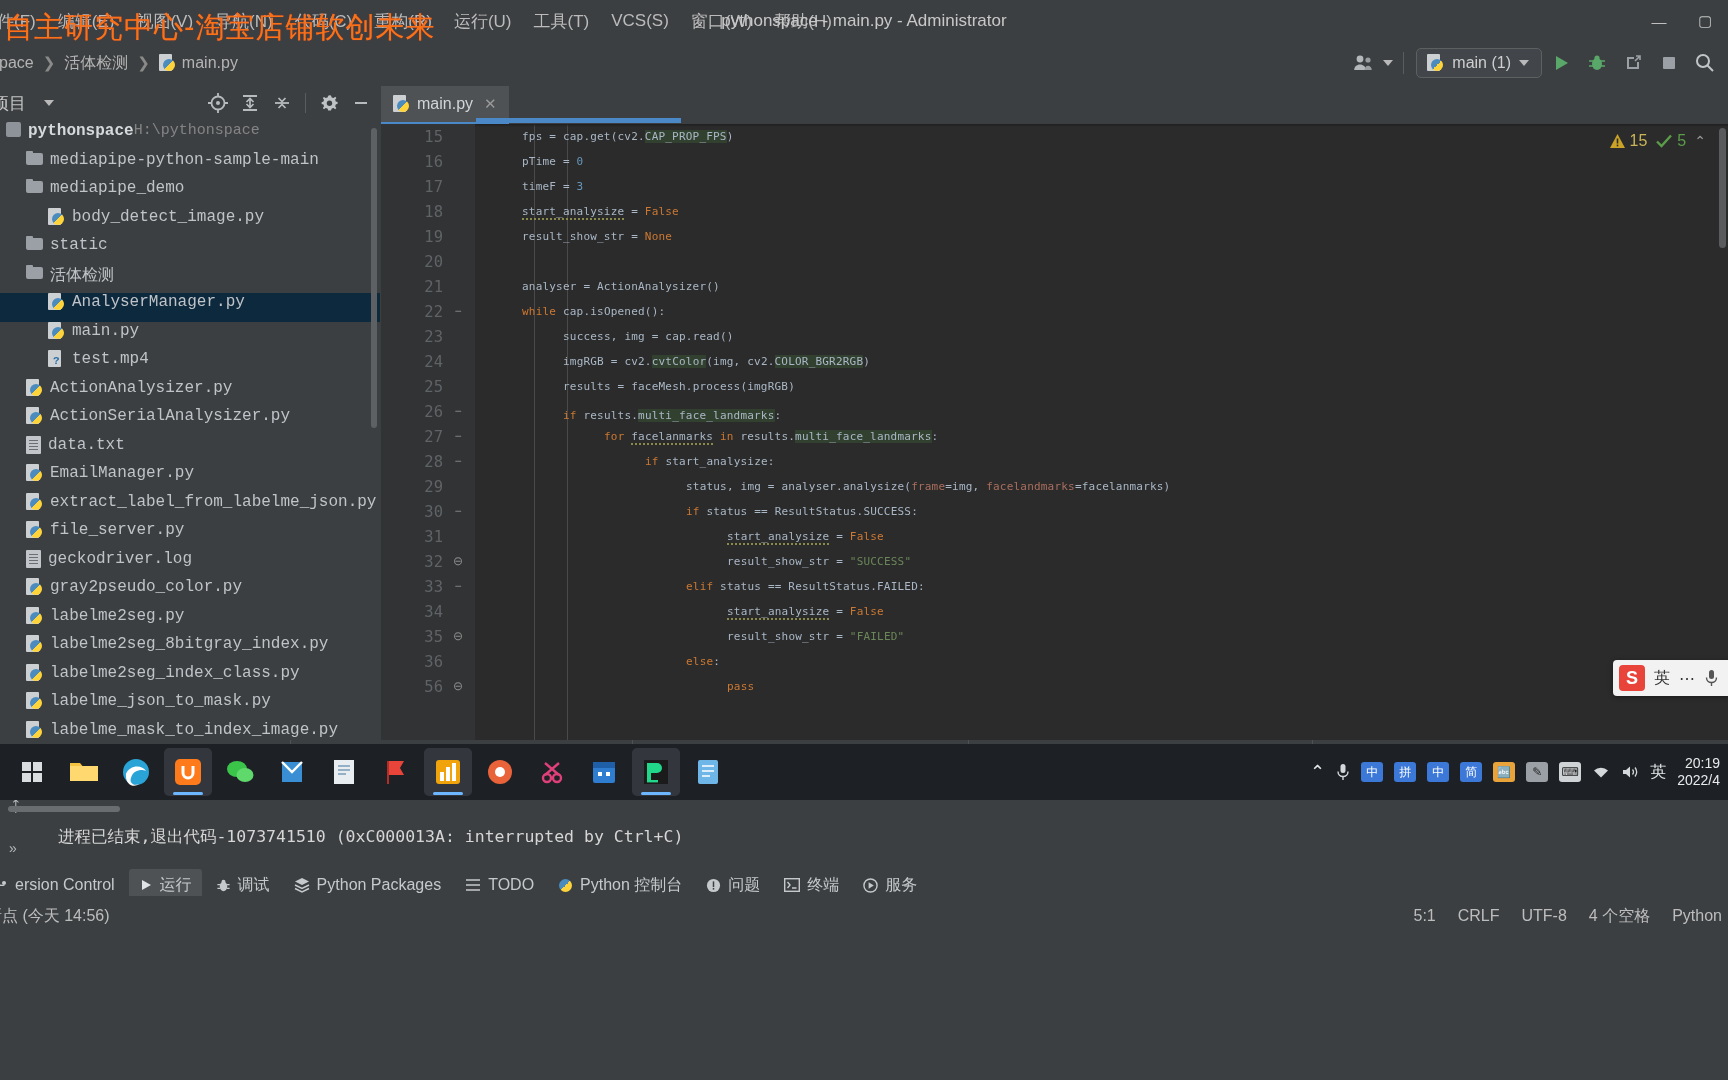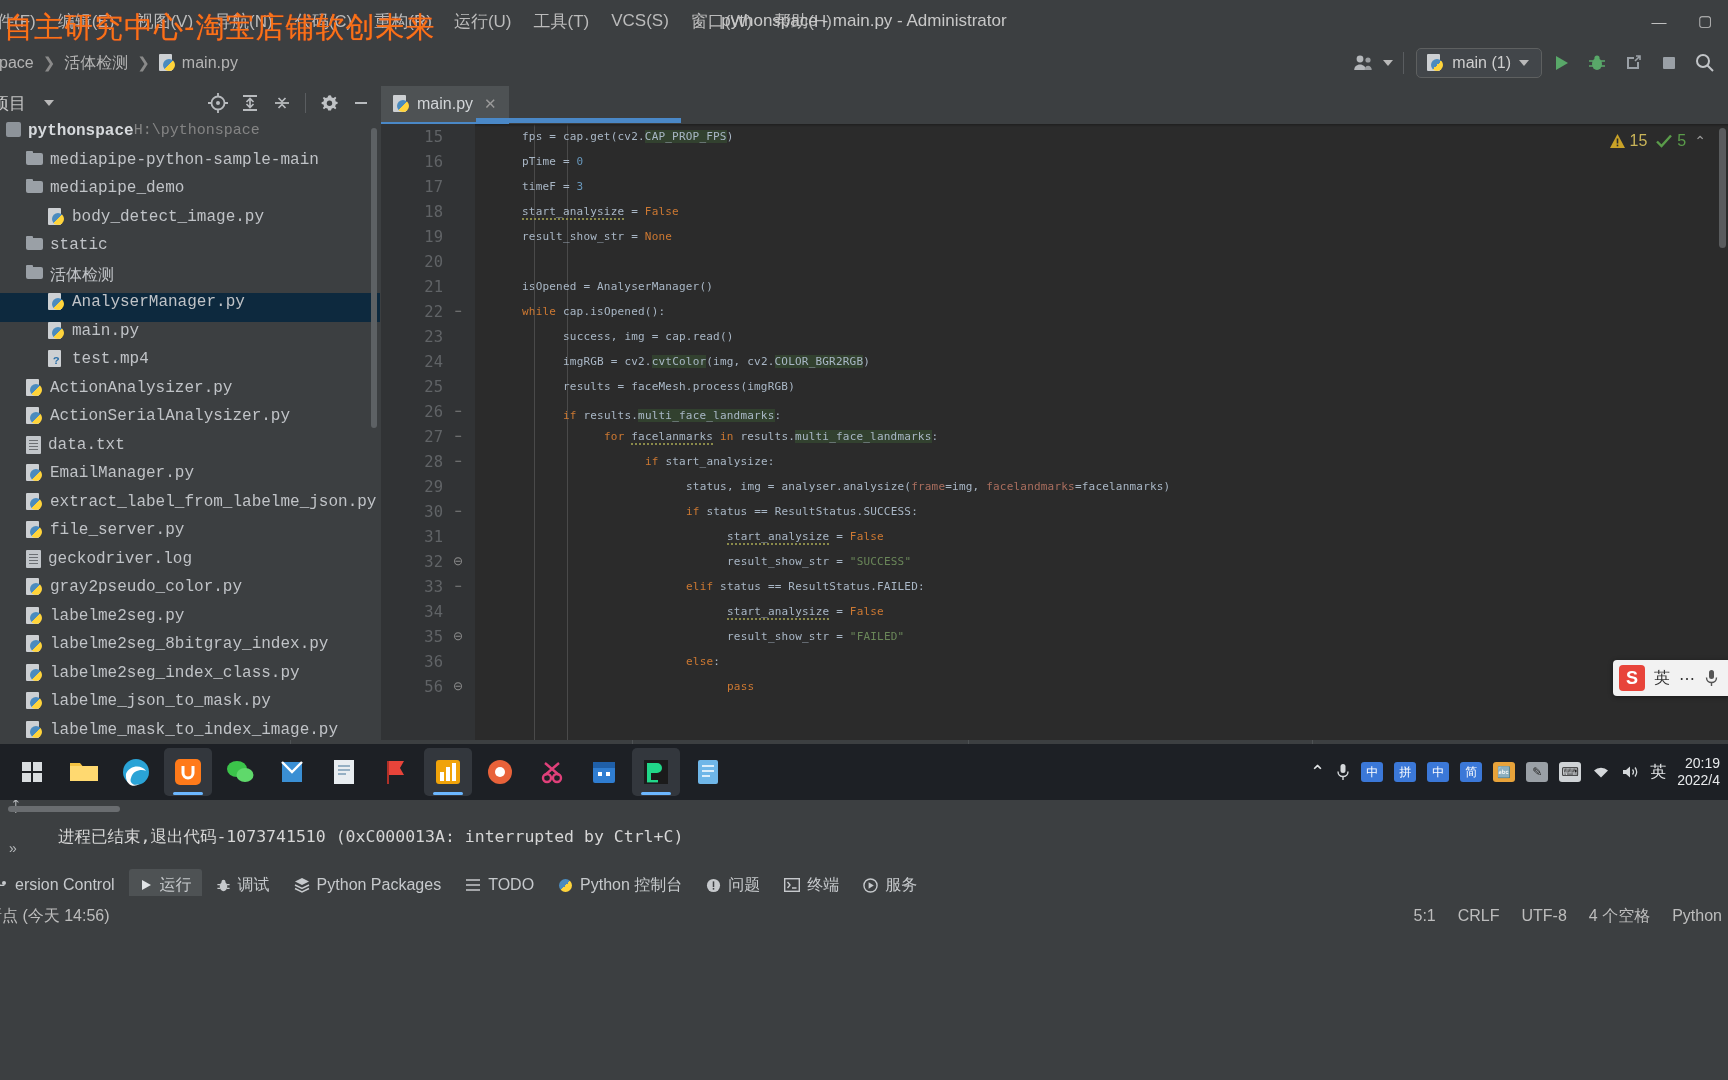--- a/index.html
+++ b/index.html
@@ -561,21 +561,21 @@
         <div class="cline">
           <div class="lnum">19</div>
           <div class="ctext" style="left: 141px;"><span>result_show_str = </span><span class="k">None</span></div>
         </div>
         <div class="cline">
           <div class="lnum">20</div>
           <div class="ctext" style="left: 100px;"></div>
         </div>
         <div class="cline">
           <div class="lnum">21</div>
-          <div class="ctext" style="left: 141px;"><span>isOpened = AnalyserManager()</span></div>
+          <div class="ctext" style="left: 141px;"><span>analyser = ActionAnalysizer()</span></div>
         </div>
         <div class="cline">
           <div class="lnum">22</div>
           <div class="fold">−</div>
           <div class="ctext" style="left: 141px;"><span class="k">while</span><span> cap.isOpened():</span></div>
         </div>
         <div class="cline">
           <div class="lnum">23</div>
           <div class="ctext" style="left: 182px;"><span>success, img = cap.read()</span></div>
         </div>

